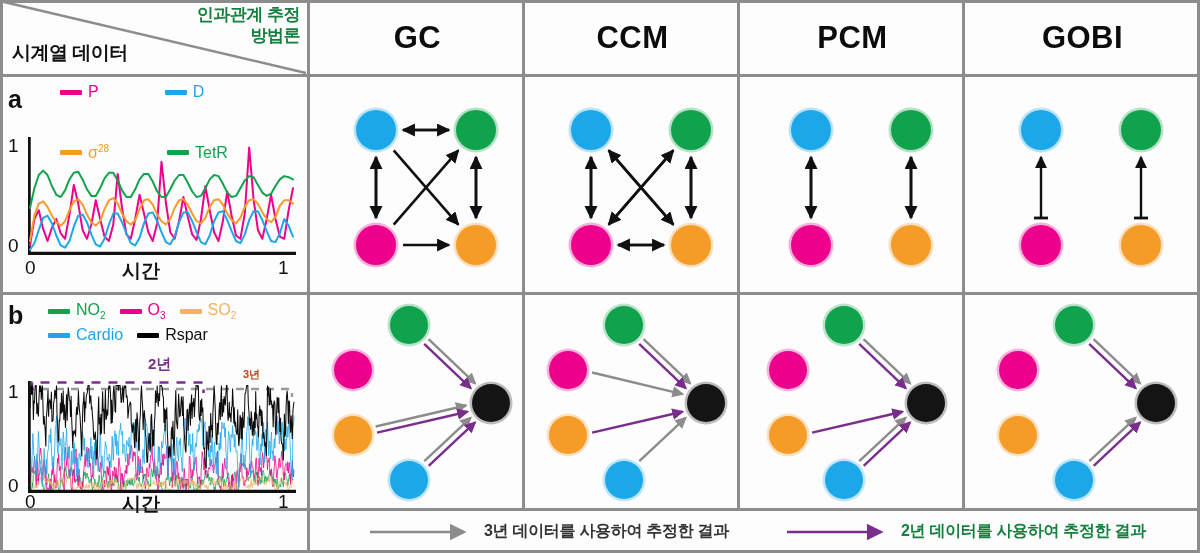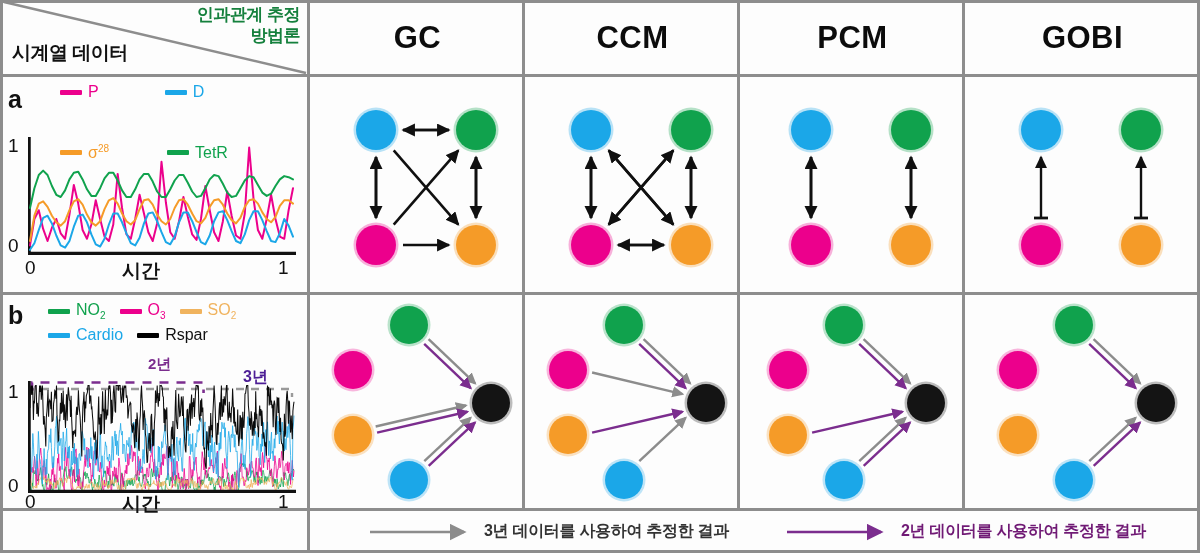--- a/index.html
+++ b/index.html
@@ -170,21 +170,21 @@
         <span class="legend-swatch" style="background:#1ba7e8"></span>
         <span class="legend-text" style="color:#1ba7e8">Cardio</span>
       </div>
       <div class="legend-item">
         <span class="legend-swatch" style="background:#000"></span>
         <span class="legend-text" style="color:#111">Rspar</span>
       </div>
     </div>
 
     <div style="position:absolute;left:148px;top:62px;font-size:15px;font-weight:700;color:#7b2d8e;">2년</div>
-    <div style="position:absolute;left:243px;top:74px;font-size:16px;font-weight:700;color:#4c1d95;">3년</div>
+    <div style="position:absolute;left:243px;top:74px;font-size:11px;font-weight:700;color:#c2410c;">3년</div>
 
     <div class="axis-num" style="left:8px;top:88px;">1</div>
     <div class="axis-num" style="left:8px;top:182px;">0</div>
     <div class="axis-num" style="left:25px;top:198px;">0</div>
     <div class="axis-num" style="left:278px;top:198px;">1</div>
     <div class="axis-title" style="left:122px;top:198px;">시간</div>
 
     <svg id="chart-b" style="position:absolute;left:28px;top:88px;" width="268" height="112" viewBox="0 0 268 112">
         <path d="M4,14 L4,8 L264,8 L264,16" fill="none" stroke="#9a9a9a" stroke-width="2.4" stroke-dasharray="8 7"></path>
         <path d="M4,10 L4,1.5 L175.54000000000002,1.5 L175.54000000000002,12" fill="none" stroke="#7b2d8e" stroke-width="2.6" stroke-dasharray="9 8"></path>
@@ -513,17 +513,17 @@
     </div>
     <div class="bl-item">
       <svg width="112" height="20" viewBox="0 0 112 20">
         <defs>
             <marker id="blhead1" markerWidth="7" markerHeight="7" refX="5.5" refY="3.2" orient="auto">
           <path d="M0,0 L6.5,3.2 L0,6.4 z" fill="#7b2d8e"></path>
             </marker>
           </defs>
         <line x1="6" y1="10" x2="100" y2="10" stroke="#7b2d8e" stroke-width="2.6" marker-end="url(#blhead1)"></line>
       </svg>
-      <span class="bl-text" style="color:#701a75">2년 데이터를 사용하여 추정한 결과</span>
+      <span class="bl-text" style="color:#15803d">2년 데이터를 사용하여 추정한 결과</span>
     </div>
   </div>
 
 </div>
 
 </body></html>

